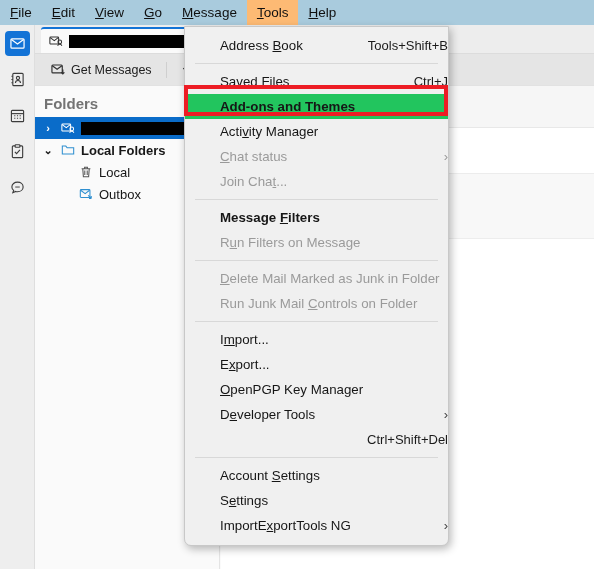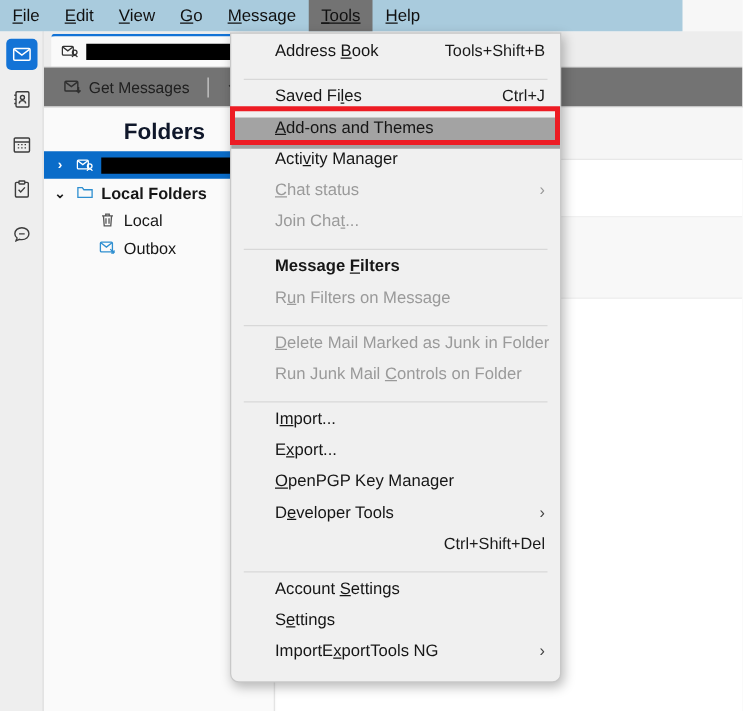--- a/index.html
+++ b/index.html
@@ -13,37 +13,36 @@
   }
   #root {
     position: relative;
     width: 594px; height: 569px;
     overflow: hidden;
   }
 
   
   .menubar {
     position: absolute; left: 0; top: 0;
-    width: 546px; height: 25px;
+    width: 594px; height: 25px;
     background: #a9cbdd;
     display: flex; align-items: center;
     font-size: 13.5px;
     color: #101010;
     z-index: 40;
   }
   .menubar-item {
     padding: 3px 10px 4px 10px;
     height: 100%;
     display: flex; align-items: center;
     white-space: nowrap;
     box-sizing: border-box;
   }
   .menubar-item.active {
-    background: #737373;
-    text-decoration: underline;
+    background: #fdba74;
   }
   .mnem { text-decoration: underline; }
 
   
   .rail {
     position: absolute; left: 0; top: 25px;
     width: 35px; height: 544px;
     background: #eeeeee;
     border-right: 1px solid #dedede;
     box-sizing: border-box;
@@ -95,21 +94,21 @@
     display: inline-block;
     background: #000;
     height: 13px;
     vertical-align: middle;
   }
 
   
   .toolbar {
     position: absolute; left: 0; top: 29px;
     width: 559px; height: 32px;
-    background: #737373;
+    background: #e5e5e5;
     border-bottom: 1px solid #e2e2e2;
     display: flex; align-items: center;
     box-sizing: border-box;
     padding-left: 10px;
     gap: 5px;
     font-size: 12.5px;
     color: #202020;
   }
   .tb-btn {
     display: flex; align-items: center; gap: 5px;
@@ -124,23 +123,22 @@
   
   .folderpane {
     position: absolute; left: 0; top: 61px;
     width: 185px; height: 483px;
     background: #fafafa;
     border-right: 1px solid #e4e4e4;
     box-sizing: border-box;
     overflow: hidden;
   }
   .fp-header {
-    font-size: 18px; font-weight: bold; color: #0f172a;
+    font-size: 15px; font-weight: bold; color: #737373;
     padding: 9px 0 5px 9px;
-    text-align: center;
   }
   .ftree { font-size: 13px; color: #171717; }
   .frow {
     display: flex; align-items: center;
     height: 22px;
     padding-left: 6px;
     gap: 4px;
     white-space: nowrap;
   }
   .frow.selected { background: #0a6cc9; color: #fff; }
@@ -230,29 +228,29 @@
     border-radius: 0 0 7px 7px;
     box-shadow: 2px 3px 9px rgba(0,0,0,.28);
     padding: 6px 0 7px 0;
     box-sizing: border-box;
     z-index: 60;
     font-size: 13.3px;
     color: #161616;
   }
   .mi {
     height: 25px;
-    display: flex; 
-    padding: 0 12px 0 35px;
+    display: flex; align-items: center;
+    padding: 0 0 0 35px;
     white-space: nowrap;
     position: relative;
     box-sizing: border-box;
   }
   .mi.disabled { color: #9a9a9a; }
   .mi.strong { font-weight: bold; }
-  .mi.hl { background: #a3a3a3; }
+  .mi.hl { background: #22c55e; font-weight: bold; }
   .mi .label { flex: 0 0 auto; }
   .mi .accel {
     margin-left: auto;
     padding-left: 20px;
     color: #1b1b1b;
     font-size: 13px;
   }
   .mi .submark {
     margin-left: auto;
     padding-left: 20px;

